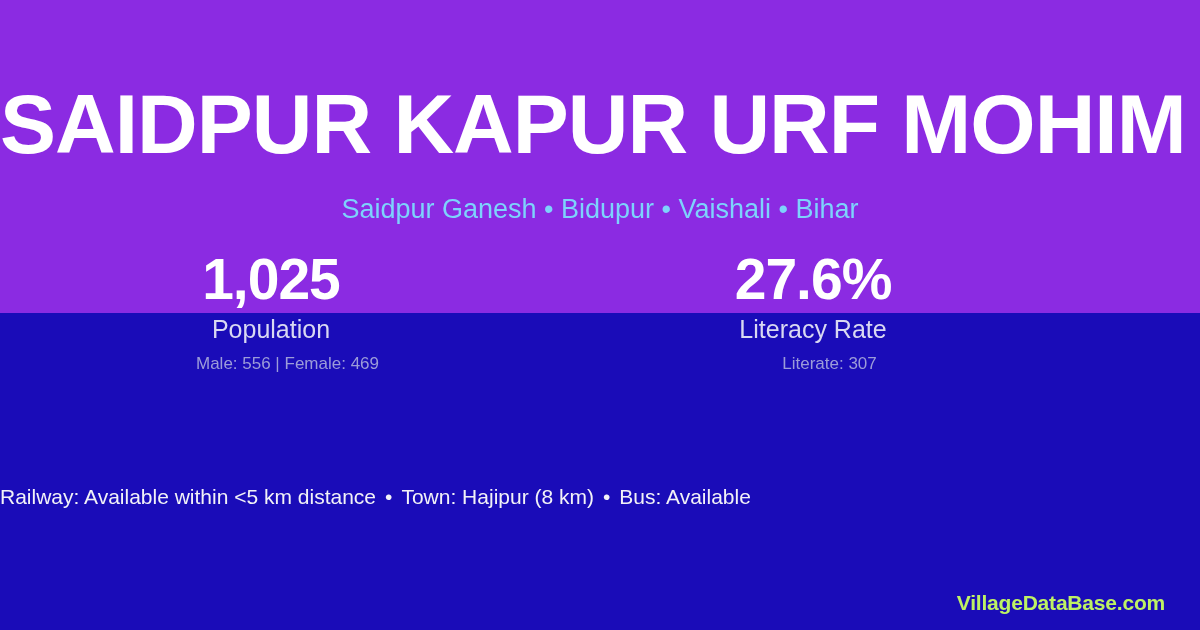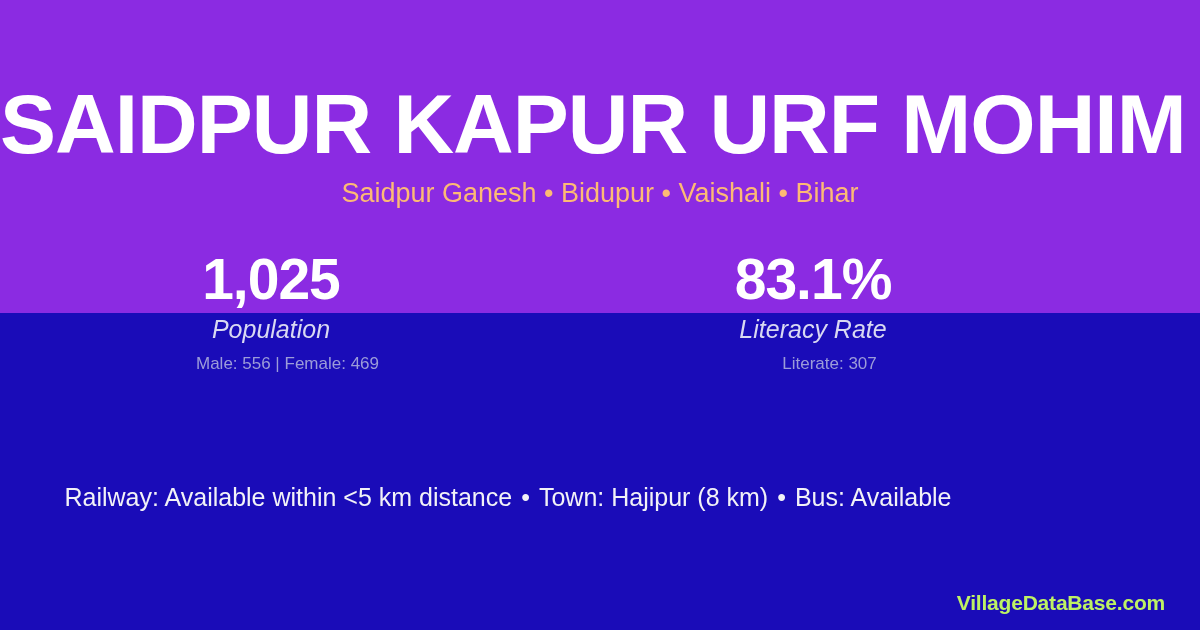--- a/index.html
+++ b/index.html
@@ -43,28 +43,28 @@
     font-size: 84px;
     font-weight: bold;
     line-height: 96px;
     color: #ffffff;
     letter-spacing: -1px;
   }
 
   .subtitle {
     position: absolute;
     left: 0;
-    top: 176px;
+    top: 192px;
     width: 1200px;
     text-align: center;
     white-space: nowrap;
     font-size: 27px;
     font-weight: normal;
     line-height: 34px;
-    color: #fdba74;
+    color: #7dd3fc;
   }
 
   
   .stats {
     position: absolute;
     left: 0;
     top: 246px;
     width: 1084px;
     display: flex;
     flex-direction: row;
@@ -82,41 +82,40 @@
     color: #ffffff;
     letter-spacing: -1px;
   }
 
   .stat-label {
     margin-top: 2px;
     font-size: 25px;
     font-weight: normal;
     line-height: 30px;
     color: #d9d9f2;
-    font-style: italic;
   }
 
   .stat-sub {
     margin-top: 9px;
     font-size: 17px;
     font-weight: normal;
     line-height: 21px;
     color: #9c9cd9;
     padding-left: 33px;
   }
 
   
   .amenities {
     position: absolute;
     left: 0;
     top: 483px;
     width: 1016px;
-    text-align: center;
+    text-align: left;
     white-space: nowrap;
-    font-size: 25px;
+    font-size: 21px;
     font-weight: normal;
     line-height: 28px;
     color: #f2f2f7;
   }
 
   .amenities .sep {
     padding: 0 9px;
     color: #f2f2f7;
   }
 
@@ -145,21 +144,21 @@
   <div class="stats">
 
     <div class="stat">
       <div class="stat-value">1,025</div>
       <div class="stat-label">Population</div>
       <div class="stat-sub">Male: 556 | Female: 469</div>
     </div>
 
 
     <div class="stat">
-      <div class="stat-value">83.1%</div>
+      <div class="stat-value">27.6%</div>
       <div class="stat-label">Literacy Rate</div>
       <div class="stat-sub">Literate: 307</div>
     </div>
 
   </div>
 
   <div class="amenities"><span>Railway: Available within &lt;5 km distance</span><span class="sep">•</span><span>Town: Hajipur (8 km)</span><span class="sep">•</span><span>Bus: Available</span></div>
 
   <div class="brand">VillageDataBase.com</div>
 

